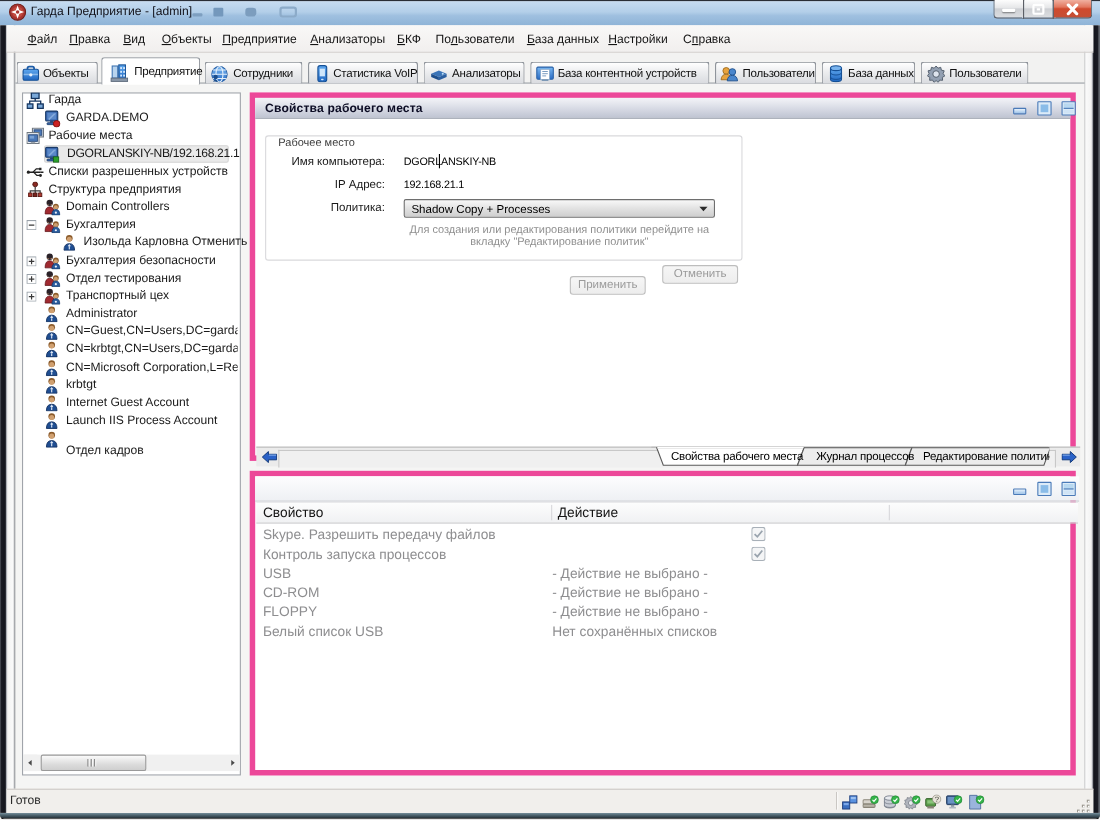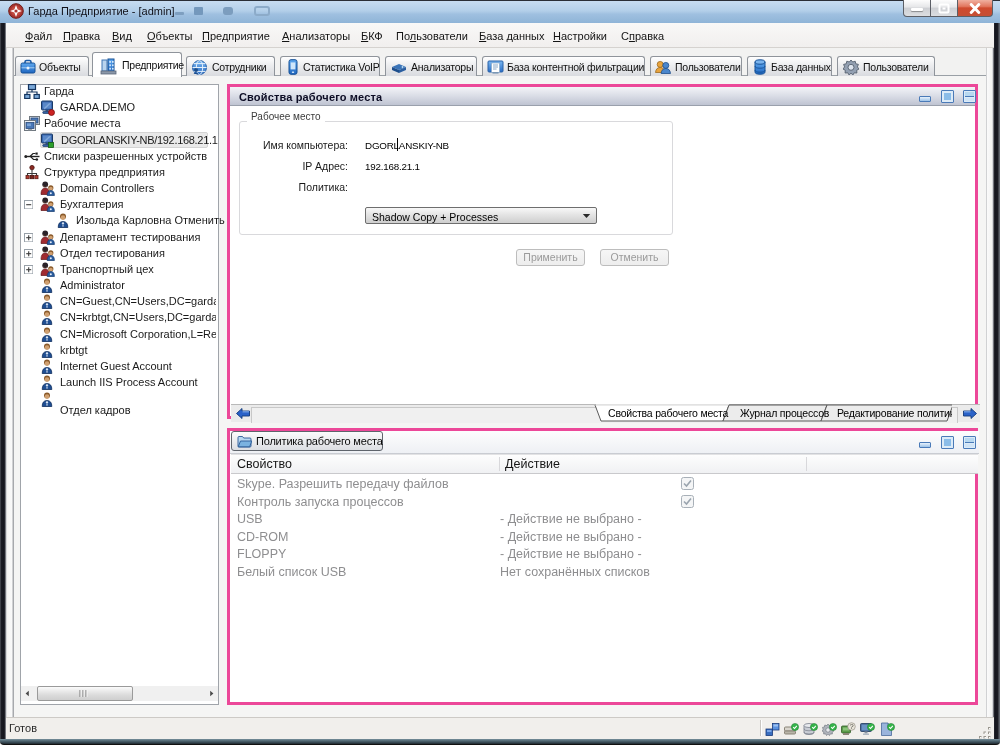--- a/index.html
+++ b/index.html
@@ -35,33 +35,33 @@
 .tab{position:absolute;top:56px;height:20px;box-sizing:border-box;
  background:linear-gradient(#ffffff,#ecedef 45%,#d9dbdf);
  border:1px solid #8f949b;border-bottom:none;border-radius:3px 3px 0 0;}
 .tab.active{top:52px;height:25px;background:#fff;z-index:5;}
 .tabtxt{position:absolute;font-size:10.5px;letter-spacing:-0.25px;color:#111;top:50%;margin-top:-7px;line-height:14px;white-space:pre;}
 #tabline{left:14px;top:75px;width:972px;height:1px;background:#9aa0a6;}
 
 #tree{left:20px;top:84px;width:199px;height:621px;background:#fff;border:1px solid #a0a4aa;box-sizing:border-box;}
 .tr{position:absolute;font-size:11px;color:#1a1a1a;white-space:pre;line-height:13px;}
 
-.panel{position:absolute;background:#fff;border:3px solid #ec4899;box-sizing:border-box;}
+.panel{position:absolute;background:#fff;border:5px solid #ec4899;box-sizing:border-box;}
 .phead{position:absolute;left:0;top:0;width:100%;height:19px;
  background:linear-gradient(#f3f4f8,#d7dae4 55%,#bfc4d2);border-bottom:1px solid #9aa0ac;box-sizing:border-box;}
 .phead b{position:absolute;left:9px;top:3.5px;font-size:11px;letter-spacing:0.15px;color:#0c0c24;}
 
 .pwb{position:absolute;width:13px;height:13px;box-sizing:border-box;}
 
 #gbox{position:absolute;left:9px;top:34px;width:432px;height:112px;border:1px solid #d9d9dc;border-radius:3px;}
-#gboxlbl{position:absolute;left:17px;top:24px;font-size:10px;color:#3c3c3c;background:#fff;padding:0 4px;}
+#gboxlbl{position:absolute;left:17px;top:36px;font-size:10px;color:#3c3c3c;background:#fff;padding:0 4px;}
 .flabel{position:absolute;font-size:10.5px;color:#1a1a1a;text-align:right;width:110px;}
 .fval{position:absolute;font-size:9.8px;letter-spacing:-0.2px;color:#000;}
-#combo{position:absolute;left:135px;top:92px;width:232px;height:17px;box-sizing:border-box;
- border:1px solid #6e6e6e;border-radius:2px;background:linear-gradient(#f8f8f8,#e4e4e4 45%,#cecece);margin-top:28px;}
+#combo{position:absolute;left:135px;top:92px;width:283px;height:17px;box-sizing:border-box;
+ border:1px solid #6e6e6e;border-radius:2px;background:linear-gradient(#f8f8f8,#e4e4e4 45%,#cecece);}
 #combo span{position:absolute;left:6px;top:2.5px;font-size:10.5px;color:#000;}
 .helper{position:absolute;font-size:10px;color:#8f8f8f;text-align:center;}
 .pbtn{position:absolute;width:69px;height:17px;box-sizing:border-box;border:1px solid #bdbdbd;border-radius:3px;
  background:linear-gradient(#f6f6f6,#ededed);font-size:10.5px;color:#9b9b9b;text-align:center;line-height:15px;}
 
 #bstrip{position:absolute;left:1px;top:317px;width:749px;height:18px;background:#ebebeb;border-top:1px solid #b9b9b9;box-sizing:border-box;}
 
 .th{position:absolute;font-size:12.5px;color:#151515;}
 .td{position:absolute;font-size:12.5px;color:#8e8e90;white-space:pre;}
 
@@ -176,21 +176,21 @@
  </svg>
  <span class="tabtxt" style="left:25px">Анализаторы</span>
 </div>
 <div class="tab" style="left:482px;width:163px">
  <svg style="position:absolute;left:4px;top:2px" width="17" height="17" viewBox="0 0 17 17">
   <rect x="1" y="2" width="15" height="11" rx="1" fill="url(#gBlue2)" stroke="#2a62a8" stroke-width="1"></rect>
   <rect x="4.5" y="4" width="8" height="9.5" fill="#fff" stroke="#8aa8c8" stroke-width=".7"></rect>
   <path d="M6 6 H11 M6 8 H11 M6 10 H9.5" stroke="#7a9cc0" stroke-width=".9"></path>
   <rect x="5.5" y="13" width="6" height="1.6" fill="#7a97b5"></rect>
  </svg>
- <span class="tabtxt" style="left:24px">База контентной фильтрации</span>
+ <span class="tabtxt" style="left:24px">База контентной устройств</span>
 </div>
 <div class="tab" style="left:650px;width:92px">
  <svg style="position:absolute;left:3px;top:2px" width="18" height="17" viewBox="0 0 18 17">
   <circle cx="6.2" cy="5.4" r="3" fill="#e8a33d" stroke="#9c6a1e" stroke-width=".8"></circle>
   <path d="M1.5 13.5 q0.5 -5 4.7 -5 q4.2 0 4.7 5 z" fill="#e8a33d" stroke="#9c6a1e" stroke-width=".8"></path>
   <circle cx="11.8" cy="6.4" r="3" fill="#4a86cc" stroke="#1d4e8c" stroke-width=".8"></circle>
   <path d="M7.1 14.5 q0.5 -5 4.7 -5 q4.2 0 4.7 5 z" fill="#4a86cc" stroke="#1d4e8c" stroke-width=".8"></path>
  </svg>
  <span class="tabtxt" style="left:24px">Пользователи</span>
 </div>
@@ -318,21 +318,21 @@
     <use href="#icoPer"></use>
   </svg>
 <div class="tr abs" style="left:76px;top:214px">Изольда Карловна Отменить</div>
 <svg class="abs" style="left:24px;top:233px" width="9" height="9" viewBox="0 0 9 9">
     <use href="#icoExp"></use>
     <path d="M4.7 2.2 V7.2" stroke="#3a3a3a" stroke-width="1.1"></path>
   </svg>
 <svg class="abs" style="left:40px;top:230px" width="15" height="15" viewBox="0 0 15 15">
     <use href="#icoGrp"></use>
   </svg>
-<div class="tr abs" style="left:60px;top:231px">Департамент тестирования</div>
+<div class="tr abs" style="left:60px;top:231px">Бухгалтерия безопасности</div>
 <svg class="abs" style="left:24px;top:249px" width="9" height="9" viewBox="0 0 9 9">
     <use href="#icoExp"></use>
     <path d="M4.7 2.2 V7.2" stroke="#3a3a3a" stroke-width="1.1"></path>
   </svg>
 <svg class="abs" style="left:40px;top:246px" width="15" height="15" viewBox="0 0 15 15">
     <use href="#icoGrp"></use>
   </svg>
 <div class="tr abs" style="left:60px;top:247px">Отдел тестирования</div>
 <svg class="abs" style="left:24px;top:265px" width="9" height="9" viewBox="0 0 9 9">
     <use href="#icoExp"></use>
@@ -409,22 +409,23 @@
  <div class="abs" style="left:167px;top:51px;width:1px;height:13px;background:#000"></div>
  <div class="flabel" style="left:8px;top:73px">IP Адрес:</div>
  <div class="fval" style="left:135px;top:73.5px">192.168.21.1</div>
  <div class="flabel" style="left:8px;top:94px">Политика:</div>
  <div id="combo">
       <span>Shadow Copy + Processes</span>
   <svg style="position:absolute;right:5px;top:5px" width="9" height="6" viewBox="0 0 9 6">
         <path d="M0.8 1 L4.5 5 L8.2 1 Z" fill="#2a2a2a"></path>
       </svg>
  </div>
+ <div class="helper" style="left:113px;top:115px;width:327px">Для создания или редактирования политики перейдите на<br>вкладку "Редактирование политик"</div>
  <div class="pbtn" style="left:286px;top:162px">Применить</div>
- <div class="pbtn" style="left:370px;top:162px">Отменить</div>
+ <div class="pbtn" style="left:370px;top:152px">Отменить</div>
  <div id="bstrip">
       <div style="position:absolute;left:20px;top:2px;width:707px;height:16px;background:#f0f0f0;border:1px solid #c8c8c8;border-bottom:none;box-sizing:border-box"></div>
     </div>
  <svg class="abs" style="left:6px;top:321px" width="14" height="11" viewBox="0 0 14 11">
   <path d="M6 0.5 L6 3 L13.5 3 L13.5 8 L6 8 L6 10.5 L0.5 5.5 Z" fill="#2a62c8" stroke="#123a7a" stroke-width=".9"></path>
   <path d="M6.5 3.8 L13 3.8" stroke="#7aa6e8" stroke-width="1.2"></path>
  </svg>
  <svg class="abs" style="left:733px;top:321px" width="14" height="11" viewBox="0 0 14 11">
   <path d="M8 0.5 L8 3 L0.5 3 L0.5 8 L8 8 L8 10.5 L13.5 5.5 Z" fill="#2a62c8" stroke="#123a7a" stroke-width=".9"></path>
   <path d="M1 3.8 L7.5 3.8" stroke="#7aa6e8" stroke-width="1.2"></path>
@@ -436,27 +437,20 @@
   <polygon points="139,1 237,1 231,17 133,17" fill="#ececec" stroke="#5a5a5a"></polygon>
   <polygon points="237,1 363,1 357,17 231,17" fill="#ececec" stroke="#5a5a5a"></polygon>
   <text x="18" y="12.5" font-size="10.5" fill="#000" font-family="Liberation Sans" letter-spacing="-0.2">Свойства рабочего места</text>
   <text x="150" y="12.5" font-size="10.5" fill="#000" font-family="Liberation Sans" letter-spacing="-0.2">Журнал процессов</text>
   <text x="247" y="12.5" font-size="10.5" fill="#000" font-family="Liberation Sans" letter-spacing="-0.2">Редактирование политик</text>
  </svg>
 </div>
 
 <div class="panel" style="left:227px;top:428px;width:751px;height:277px">
  <div class="abs" style="left:0;top:0;width:749px;height:22px;background:linear-gradient(#fdfdfe,#eef0f4);border-bottom:1px solid #c9ccd2"></div>
- <div class="abs" style="left:1px;top:0px;width:152px;height:20px;border:1px solid #5f646c;border-radius:3px;background:linear-gradient(#fbfbfc,#dcdee2);box-sizing:border-box">
-  <svg style="position:absolute;left:5px;top:3px" width="15" height="13" viewBox="0 0 15 13">
-   <path d="M1 2.5 a1 1 0 0 1 1-1 h3.5 l1.2 1.5 H13 a1 1 0 0 1 1 1 V11 a1 1 0 0 1 -1 1 H2 a1 1 0 0 1 -1-1 Z" fill="#b8d8f0" stroke="#2a5a96" stroke-width=".9"></path>
-   <path d="M1.2 11.8 L3.5 6 H14.8 L12.6 11.8 Z" fill="#7ab2e0" stroke="#2a5a96" stroke-width=".9"></path>
-  </svg>
-  <span style="position:absolute;left:24px;top:3px;font-size:11px;letter-spacing:-0.2px;color:#0a0a0a;white-space:nowrap">Политика рабочего места</span>
- </div>
  <div class="pwb" style="left:689px;top:11px;height:6px;border:1px solid #4a7ab8;background:linear-gradient(#e8f2fc,#9cc2e8);width:12px;border-radius:1px"></div>
  <div class="pwb" style="left:711px;top:5px;border:1px solid #4a7ab8;background:#dcebf8;border-radius:1px">
       <div style="position:absolute;left:2px;top:2px;width:7px;height:7px;background:#8abce8"></div>
     </div>
  <div class="pwb" style="left:733px;top:5px;border:1px solid #4a7ab8;background:#dcebf8;border-radius:1px">
       <div style="position:absolute;left:1px;top:1px;width:9px;height:4px;background:#b8d8f0;border-bottom:1px solid #4a7ab8"></div>
       <div style="position:absolute;left:1px;top:7px;width:9px;height:3px;background:#d0e4f6"></div>
     </div>
 
  <div class="abs" style="left:1px;top:23px;width:747px;height:18px;background:linear-gradient(#fdfdfd,#f0f1f3);border-top:1px solid #e2e2e4;border-bottom:1px solid #c9c9cc">

